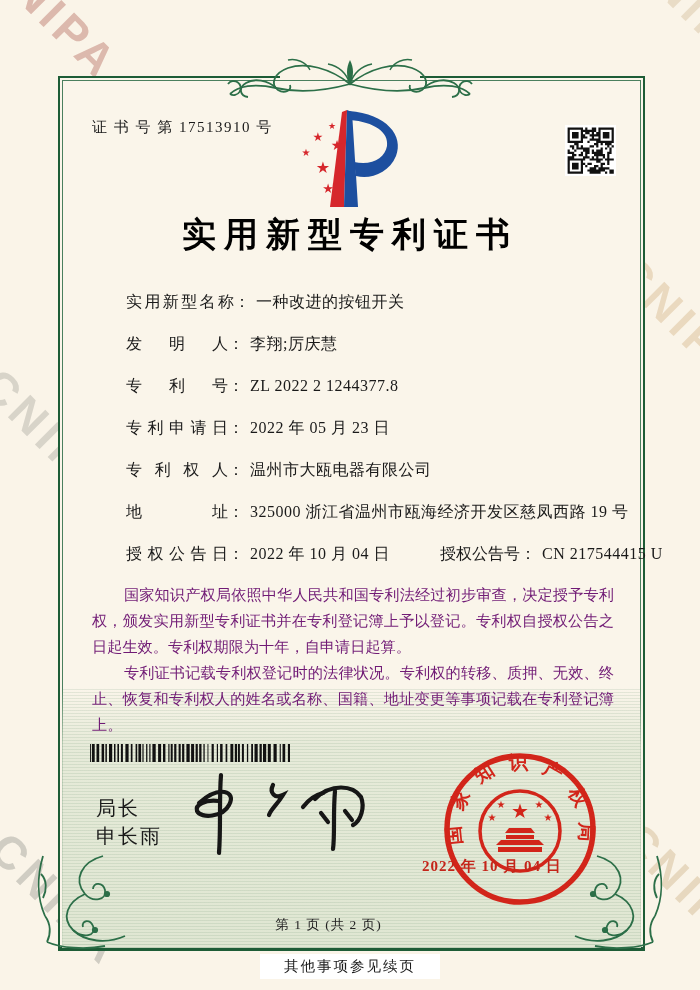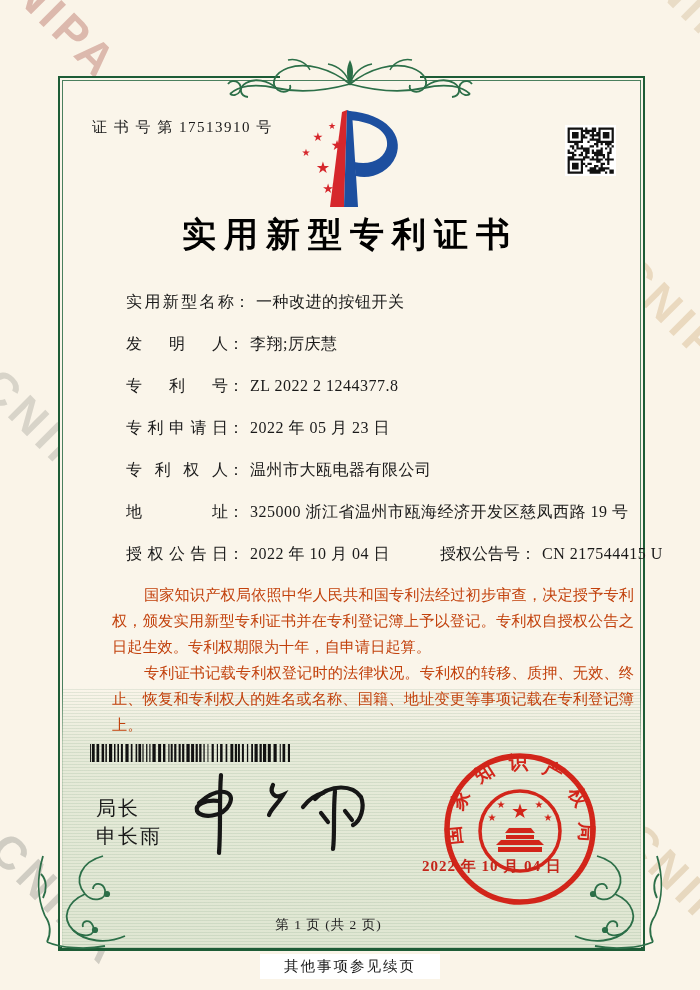--- a/index.html
+++ b/index.html
@@ -25,21 +25,21 @@
     background:
       repeating-linear-gradient(0deg, rgba(96,138,104,0.14) 0 1px, rgba(0,0,0,0) 1px 3px),
       linear-gradient(180deg, rgba(226,233,215,0) 0%, rgba(224,231,211,0.75) 22%, rgba(221,229,208,0.92) 100%);
   }
   .abs{position:absolute;z-index:2;}
   .cert-number{left:92px;top:118px;font-size:15px;letter-spacing:1.5px;}
   .cert-title{left:0;top:212px;width:700px;text-align:center;font-size:34px;font-weight:bold;letter-spacing:8px;color:#000000;}
   .field{left:95px;font-size:16px;white-space:nowrap;margin-left:31px;}
   .flabel{display:inline-block;width:102px;text-align:justify;text-align-last:justify;vertical-align:top;}
   .fvalue{margin-left:6px;letter-spacing:0.5px;}
-  .paras{left:92px;top:582px;width:522px;font-size:15.2px;line-height:26px;color:#c2410c;text-align:justify;margin-left:20px;}
+  .paras{left:92px;top:582px;width:522px;font-size:15.2px;line-height:26px;color:#701a75;text-align:justify;}
   .paras p{margin:0;text-indent:2.1em;}
   .official{font-size:20px;letter-spacing:2px;}
   .page-ind{left:0;top:916px;width:657px;text-align:center;font-size:13.5px;letter-spacing:1px;color:#222;z-index:2;}
   .note{left:0;top:954px;width:700px;text-align:center;z-index:2;}
   .note span{display:inline-block;background:#ffffff;padding:3px 24px;font-size:14.5px;letter-spacing:2px;}
   .seal-date{left:422px;top:857px;width:185px;font-size:15px;font-weight:600;color:#c4251a;letter-spacing:1px;white-space:nowrap;z-index:3;}
   svg{display:block;}
 </style>
 </head>
 <body>

